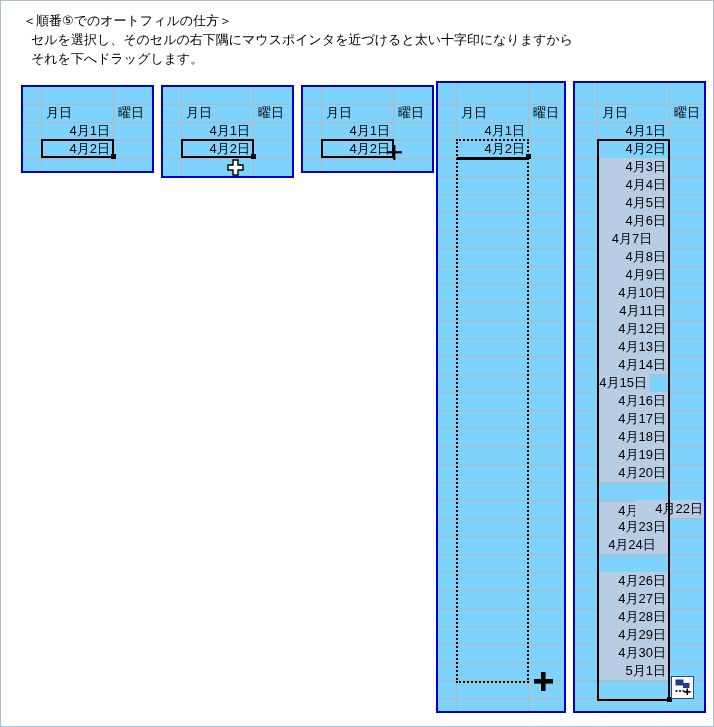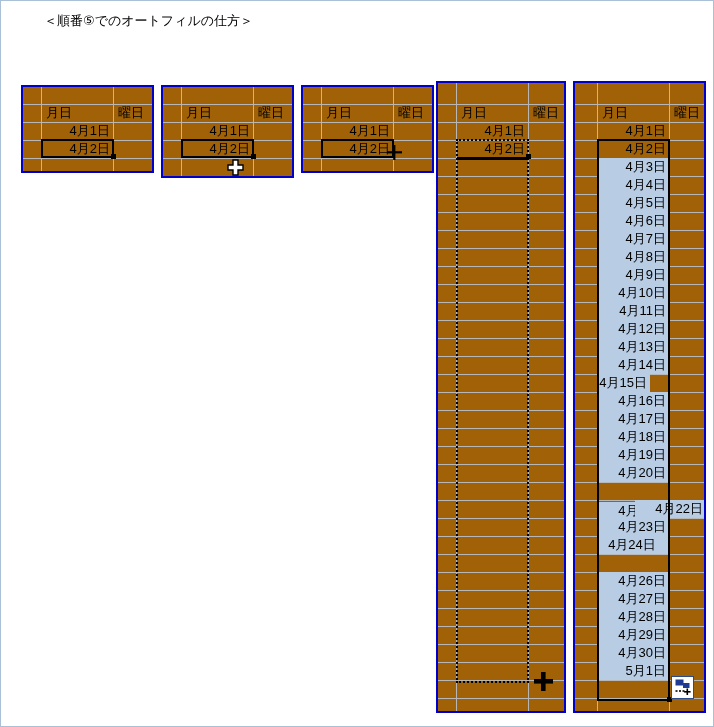--- a/index.html
+++ b/index.html
@@ -9,29 +9,29 @@
     font-family:"Liberation Sans","DejaVu Sans",sans-serif;
     overflow:hidden;
     position:relative;
     box-sizing:border-box;
     border:1px solid #a9c0d6;
   }
   #root{position:relative;width:712px;height:725px;overflow:hidden;}
 
   
   .caption{position:absolute;color:#000;white-space:nowrap;font-size:13px;line-height:15px;}
-  .caption.l1{left:22px;top:12px;margin-left:21px;}
+  .caption.l1{left:22px;top:12px;}
   .caption.l2{left:30px;top:31px;}
   .caption.l3{left:30px;top:50px;}
 
   
   .panel{
     position:absolute;
     border:2px solid #0000cc;
-    background:#a16207;
+    background:#7dd3fc;
     box-sizing:border-box;
     overflow:hidden;
   }
   .grid{position:absolute;left:0;top:0;right:0;bottom:0;}
   .vline{position:absolute;top:0;bottom:0;width:1px;background:#b7b7b7;}
   .hline{position:absolute;left:0;right:0;height:1px;background:#b7b7b7;}
 
   .cell{
     position:absolute;
     height:18px;
@@ -87,20 +87,22 @@
     box-sizing:border-box;
     pointer-events:auto;
   }
 </style>
 </head>
 <body>
 
 <div id="root">
 
   <div class="caption l1">＜順番⑤でのオートフィルの仕方＞</div>
+  <div class="caption l2">セルを選択し、そのセルの右下隅にマウスポインタを近づけると太い十字印になりますから</div>
+  <div class="caption l3">それを下へドラッグします。</div>
 
   <div class="panel" id="p1" style="left:20px;top:84px;width:133px;height:88px;">
     <div class="grid">
       <div class="vline" style="left:18px;"></div>
       <div class="vline" style="left:90px;"></div>
       <div class="hline" style="top:17px;"></div>
       <div class="hline" style="top:35px;"></div>
       <div class="hline" style="top:53px;"></div>
       <div class="hline" style="top:71px;"></div>
     </div>
@@ -255,21 +257,21 @@
       </div>
     <div class="cell left" style="left:23px;top:21px;width:71px;">月日</div>
     <div class="cell left" style="left:95px;top:21px;width:40px;">曜日</div>
     <div id="p5rows">
         <div class="cell right" style="left: 23px; top: 39px; width: 71px;">4月1日</div>
         <div class="cell right" style="left: 23px; top: 57px; width: 71px;">4月2日</div>
         <div class="cell right hl" style="left: 23px; top: 75px; width: 71px;">4月3日</div>
         <div class="cell right hl" style="left: 23px; top: 93px; width: 71px;">4月4日</div>
         <div class="cell right hl" style="left: 23px; top: 111px; width: 71px;">4月5日</div>
         <div class="cell right hl" style="left: 23px; top: 129px; width: 71px;">4月6日</div>
-        <div class="cell right hl" style="left: 23px; top: 147px; width: 71px;">4月7日</div>
+        <div class="cell right hl" style="left: 23px; top: 147px; width: 71px; text-align: center;">4月7日</div>
         <div class="cell right hl" style="left: 23px; top: 165px; width: 71px;">4月8日</div>
         <div class="cell right hl" style="left: 23px; top: 183px; width: 71px;">4月9日</div>
         <div class="cell right hl" style="left: 23px; top: 201px; width: 71px;">4月10日</div>
         <div class="cell right hl" style="left: 23px; top: 219px; width: 71px;">4月11日</div>
         <div class="cell right hl" style="left: 23px; top: 237px; width: 71px;">4月12日</div>
         <div class="cell right hl" style="left: 23px; top: 255px; width: 71px;">4月13日</div>
         <div class="cell right hl" style="left: 23px; top: 273px; width: 71px;">4月14日</div>
         <div class="cell right hl" style="left: 23px; top: 291px; width: 52px;">4月15日</div>
         <div class="cell right hl" style="left: 23px; top: 309px; width: 71px;">4月16日</div>
         <div class="cell right hl" style="left: 23px; top: 327px; width: 71px;">4月17日</div>

